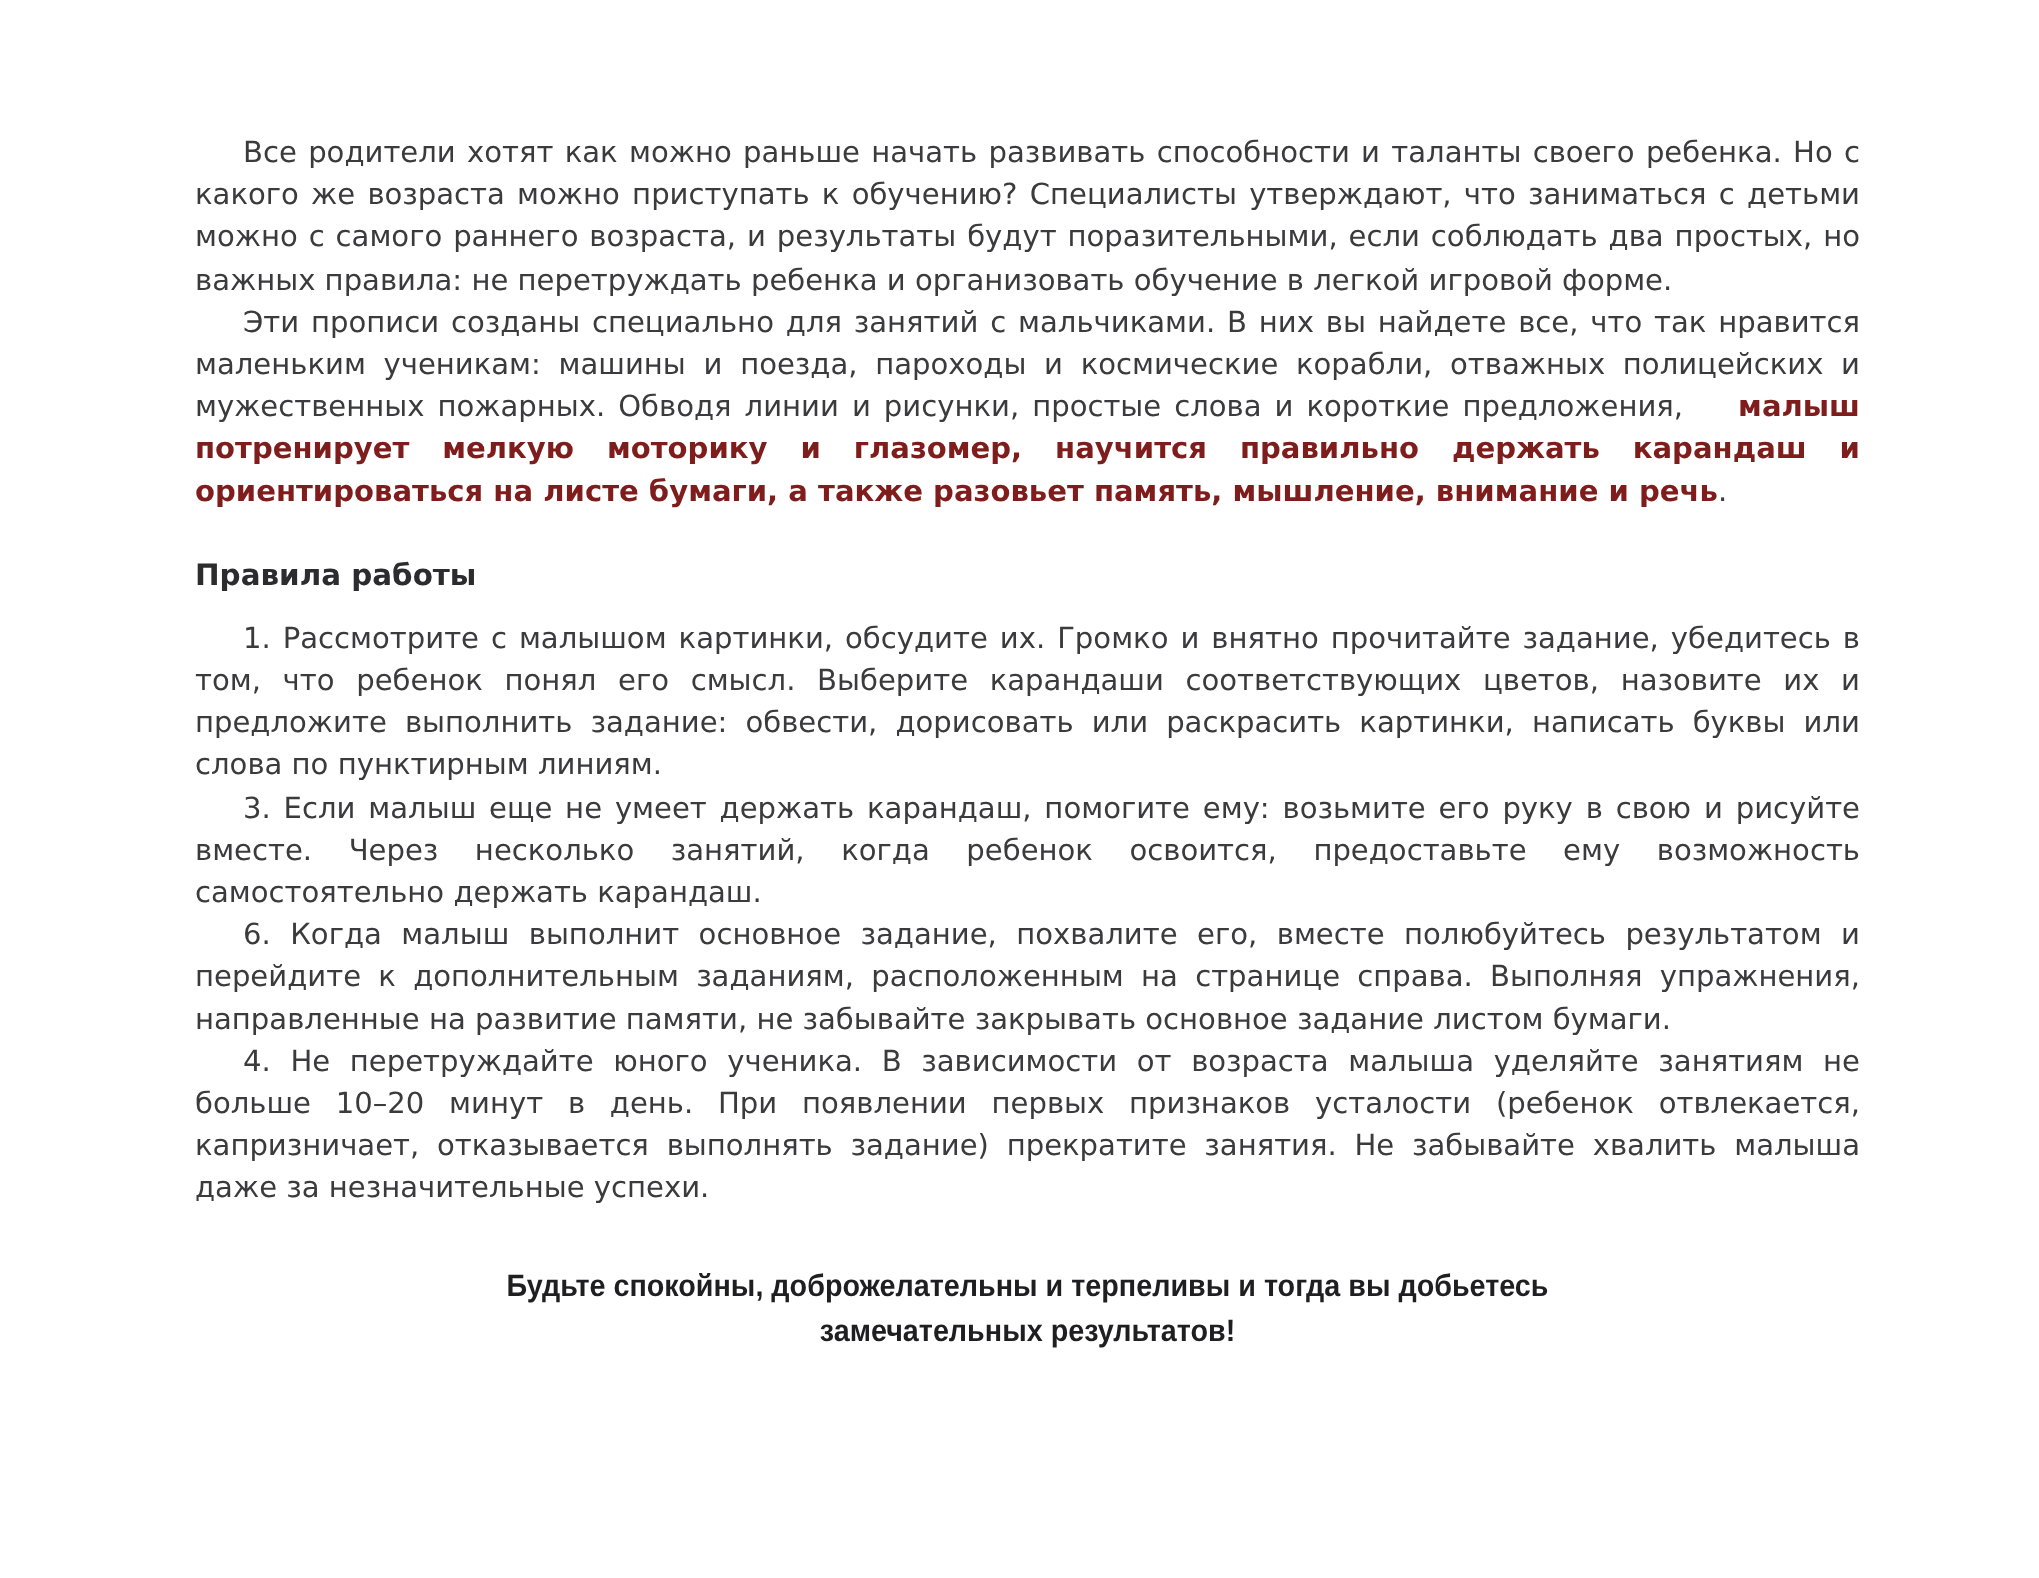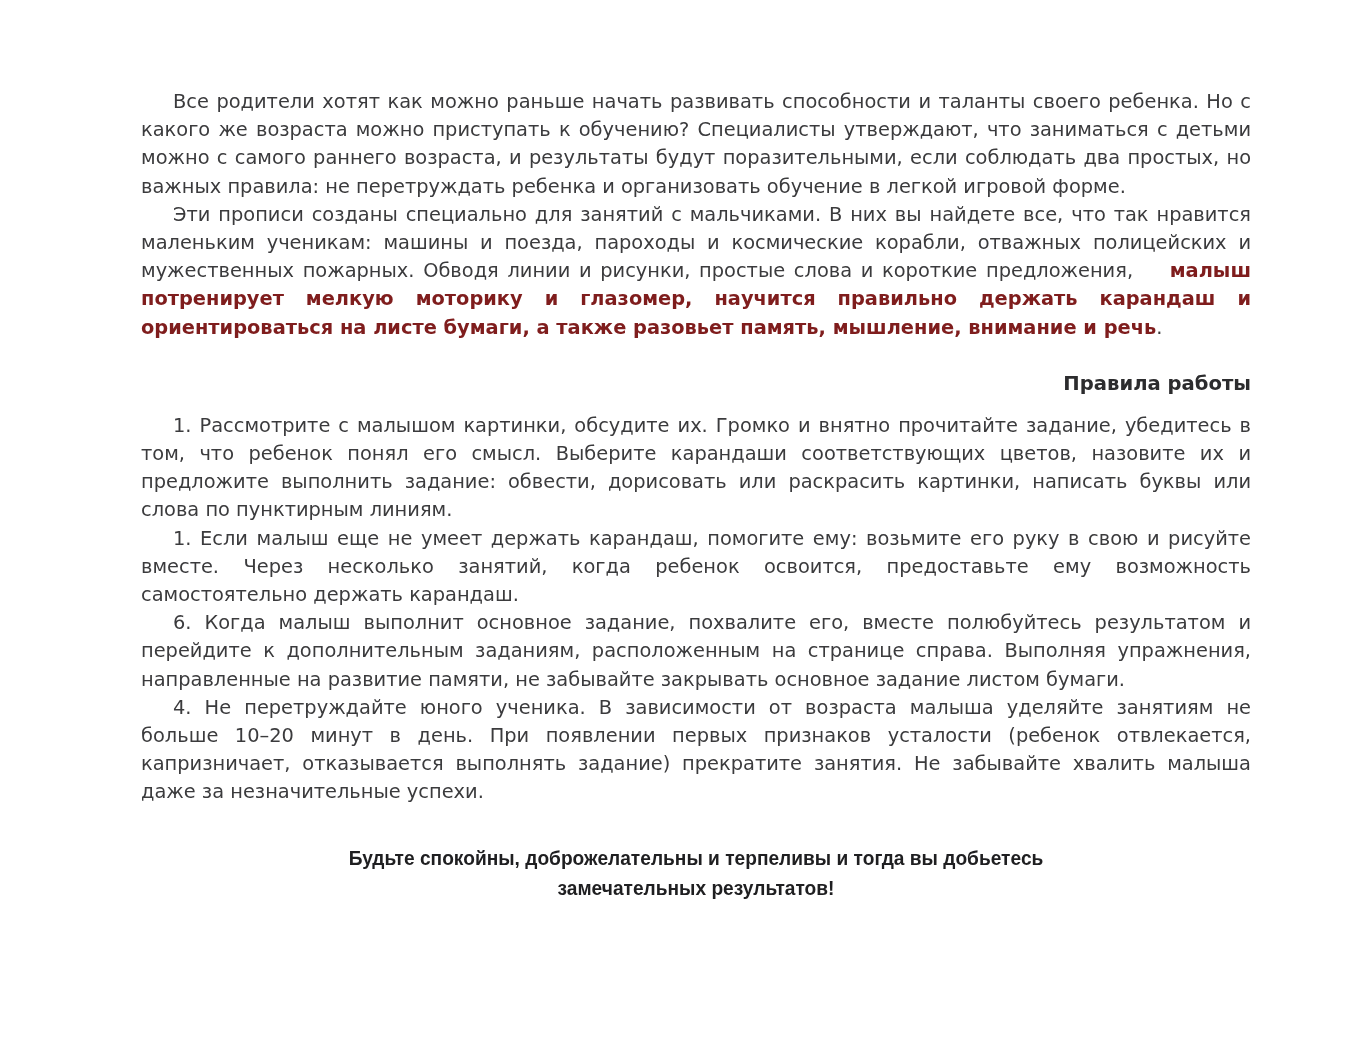--- a/index.html
+++ b/index.html
@@ -10,21 +10,21 @@
   .page {
     position: relative;
     width: 1359px;
     height: 1052px;
     background: #ffffff;
     overflow: hidden;
     font-family: "DejaVu Sans", sans-serif;
   }
   .content {
     position: absolute;
-    left: 141px;
+    left: 130px;
     top: 88px;
     width: 1110px;
   }
   .para {
     margin: 0;
     text-align: justify;
     text-justify: inter-word;
     color: #3b3b3d;
     font-size: 19.4px;
     line-height: 28.2px;
@@ -37,21 +37,21 @@
     text-align-last: left;
   }
   .para b,
   .para strong {
     font-weight: 700;
     color: #7f1d1d;
     margin-left: 28px;
   }
   .section-title {
     margin: 0;
-    text-align: right;
+    text-align: left;
     color: #2c2c2e;
     font-size: 19.6px;
     line-height: 28px;
     font-weight: 700;
     text-indent: 0;
   }
   .spacer-before-title { height: 28px; }
   .spacer-after-title  { height: 14px; }
   .spacer-before-closing { height: 36px; }
 
@@ -79,21 +79,21 @@
 
     <p class="para last-line-left"><span>Эти прописи созданы специально для занятий с мальчиками. В них вы найдете все, что так нравится малень­ким ученикам: машины и поезда, пароходы и космические корабли, отважных полицейских и мужественных пожарных. Обводя линии и рисунки, простые слова и короткие предложения, </span><b>малыш потренирует мелкую моторику и глазомер, научится правильно держать карандаш и ориентироваться на листе бумаги, а также разовьет память, мышление, внимание и речь</b><span>.</span></p>
 
     <div class="spacer-before-title"></div>
 
     <h2 class="section-title">Правила работы</h2>
 
     <div class="spacer-after-title"></div>
 
     <p class="para last-line-left">1. Рассмотрите с малышом картинки, обсудите их. Громко и внятно прочитайте задание, убедитесь в том, что ребенок понял его смысл. Выберите карандаши соответствующих цветов, назовите их и предложите вы­полнить задание: обвести, дорисовать или раскрасить картинки, написать буквы или слова по пунктирным линиям.</p>
-    <p class="para last-line-left">1. Если малыш еще не умеет держать карандаш, помогите ему: возьмите его руку в свою и рисуйте вместе. Через несколько занятий, когда ребенок освоится, предоставьте ему возможность самостоятельно держать карандаш.</p>
+    <p class="para last-line-left">3. Если малыш еще не умеет держать карандаш, помогите ему: возьмите его руку в свою и рисуйте вместе. Через несколько занятий, когда ребенок освоится, предоставьте ему возможность самостоятельно держать карандаш.</p>
     <p class="para last-line-left">6. Когда малыш выполнит основное задание, похвалите его, вместе полюбуйтесь результатом и перейдите к дополнительным заданиям, расположенным на странице справа. Выполняя упражнения, направленные на развитие памяти, не забывайте закрывать основное задание листом бумаги.</p>
     <p class="para last-line-left">4. Не перетруждайте юного ученика. В зависимости от возраста малыша уделяйте занятиям не больше 10–20 минут в день. При появлении первых признаков усталости (ребенок отвлекается, капризничает, отказыва­ется выполнять задание) прекратите занятия. Не забывайте хвалить малыша даже за незначительные успехи.</p>
 
     <div class="spacer-before-closing"></div>
 
     <p class="closing">Будьте спокойны, доброжелательны и терпеливы и тогда вы добьетесь</p>
     <p class="closing">замечательных результатов!</p>
 
   </div>
 </div>

